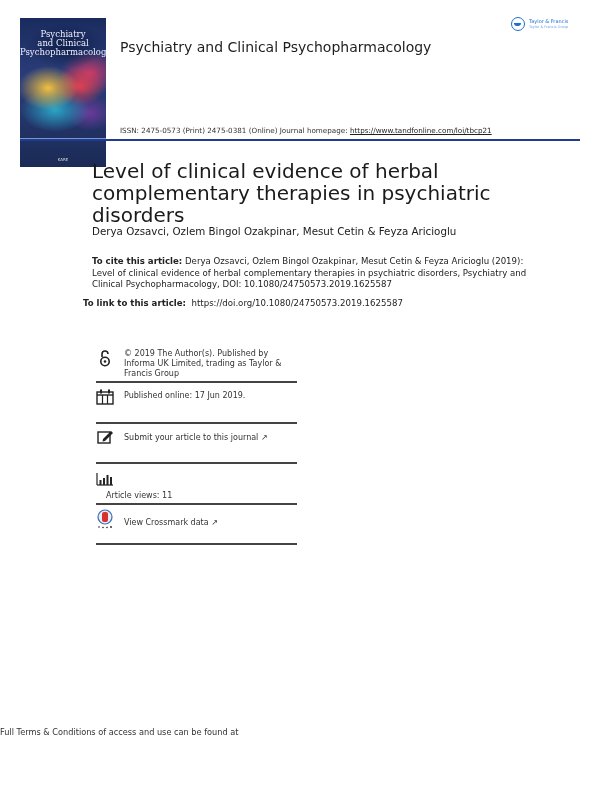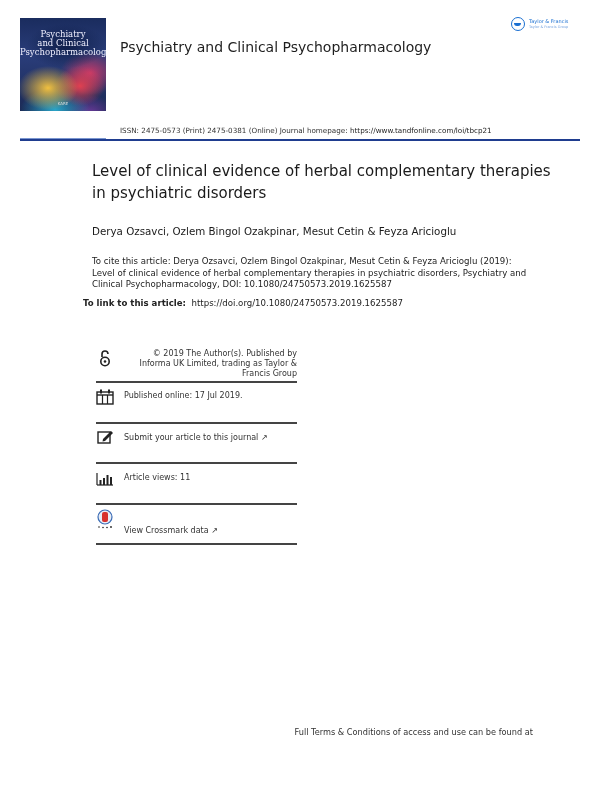--- a/index.html
+++ b/index.html
@@ -1,50 +1,50 @@
 <!DOCTYPE html>
 <html><head>
 <meta charset="utf-8">
 <style>
   html, body { margin:0; padding:0; }
   body { width:600px; height:788px; background:#ffffff; position:relative; overflow:hidden;
          font-family:"DejaVu Sans", sans-serif; color:#222; }
   .abs { position:absolute; }
-  .cover { left:20px; top:18px; width:86px; height:93px; overflow:hidden;
+  .cover { left:20px; top:18px; width:86px; height:149px; overflow:hidden;
            background:
              radial-gradient(ellipse 40px 22px at 46px 28px, #0f1f4a 0%, rgba(15,31,74,0) 100%),
              radial-gradient(ellipse 30px 22px at 28px 70px, #f0c040 0%, rgba(240,192,64,0) 100%),
              radial-gradient(ellipse 25px 20px at 60px 68px, #e04050 0%, rgba(224,64,80,0) 100%),
              radial-gradient(ellipse 30px 22px at 70px 55px, #c53a6a 0%, rgba(197,58,106,0) 100%),
              radial-gradient(ellipse 35px 22px at 35px 92px, #2aa5c8 0%, rgba(42,165,200,0) 100%),
              radial-gradient(ellipse 25px 18px at 70px 95px, #6a3a9a 0%, rgba(106,58,154,0) 100%),
              linear-gradient(180deg, #1a2c5e 0%, #2a3d7a 40%, #1b2a55 100%); }
   .cover-title { position:absolute; left:0; right:0; top:12px; text-align:center;
                  font-family:"DejaVu Serif", serif; font-size:8.5px; line-height:9px; color:#f0f0ff; }
   .cover-pub { position:absolute; left:0; right:0; bottom:5px; text-align:center; font-size:4px; color:#ddd; }
   .journal-title { left:120px; top:39px; font-size:14px; color:#1e1e1e; }
   .tf-logo { left:511px; top:14px; width:78px; height:20px; display:flex; align-items:center; }
   .tf-circle { width:14px; height:14px; border:1.5px solid #1a6fd1; border-radius:50%; position:relative; box-sizing:border-box; }
   .tf-circle::after { content:""; position:absolute; left:2px; top:5px; width:7px; height:3px; background:#1a6fd1; border-radius:0 0 4px 4px; }
   .tf-text { margin-left:4px; font-size:5px; line-height:6px; color:#1a6fd1; }
   .issn { left:120px; top:126px; font-size:7.2px; color:#333; white-space:nowrap; }
-  .issn a { color:#222; }
+  .issn a { color:#222; text-decoration:underline; }
   .rule { left:20px; top:139px; width:560px; height:2px; background:#1f3d8f; }
   .rule-l { left:20px; top:138px; width:86px; height:2px; background:#7a96d0; }
-  .title { left:92px; top:160px; font-size:15px; line-height:22px; color:#1a1a1a; width:470px; }
+  .title { left:92px; top:160px; font-size:20px; line-height:22px; color:#1a1a1a; width:470px; }
   .authors { left:92px; top:225px; font-size:10.3px; color:#1a1a1a; }
   .cite { left:92px; top:256px; width:440px; font-size:8.6px; line-height:11.6px; color:#222; }
-  .cite b { font-weight:normal;text-align:center; }
+  .cite b { font-weight:bold;text-align:center; }
   .link { left:83px; top:298px; font-size:8.6px; color:#222; white-space:nowrap; }
   .link a, .cite a { color:#222; }
   .info-row { position:absolute; left:96px; width:201px; display:flex; align-items:flex-start; }
   .info-row .ic { width:18px; height:18px; flex:0 0 18px; display:flex; align-items:center; justify-content:center; }
-  .info-row .tx { margin-left:10px; font-size:8px; line-height:10px; color:#333;text-align:right; }
+  .info-row .tx { margin-left:10px; font-size:8px; line-height:10px; color:#333; }
   .divider { position:absolute; left:96px; width:201px; height:1.5px; background:#444; }
-  .footer { left:0; width:533px; top:727px; text-align:right; font-size:8.2px; line-height:11px; color:#333; }
+  .footer { left:0; width:533px; top:727px; text-align:left; font-size:8.2px; line-height:11px; color:#333; }
 </style>
 </head>
 <body>
 
 <div class="abs cover">
   <div class="cover-title">
     <div>Psychiatry</div>
     <div>and Clinical</div>
     <div>Psychopharmacology</div>
   </div>
@@ -89,36 +89,36 @@
   <div class="ic">
     <svg width="18" height="16" viewBox="0 0 18 16">
         <rect x="1" y="3" width="16" height="12" fill="none" stroke="#222" stroke-width="1.4"></rect>
         <line x1="1" y1="6" x2="17" y2="6" stroke="#222" stroke-width="1.4"></line>
         <line x1="6.5" y1="6" x2="6.5" y2="15" stroke="#222" stroke-width="1.2"></line>
         <line x1="11.5" y1="6" x2="11.5" y2="15" stroke="#222" stroke-width="1.2"></line>
         <rect x="4" y="0.5" width="2" height="4" fill="#222"></rect>
         <rect x="12" y="0.5" width="2" height="4" fill="#222"></rect>
       </svg>
   </div>
-  <div class="tx" style="margin-top:3px;">Published online: 17 Jul 2019.</div>
+  <div class="tx" style="margin-top:3px;">Published online: 17 Jun 2019.</div>
 </div>
 <div class="divider" style="top:422px;"></div>
 
 <div class="info-row" style="top:427px;">
   <div class="ic">
     <svg width="17" height="15" viewBox="0 0 17 15">
         <rect x="1" y="3" width="12" height="11" fill="none" stroke="#222" stroke-width="1.4"></rect>
         <path d="M6 10 L14 2 L16 4 L8 12 L5.5 12.5 Z" fill="#222"></path>
       </svg>
   </div>
   <div class="tx" style="margin-top:6px;"><span>Submit your article to this journal</span> <span>↗</span></div>
 </div>
 <div class="divider" style="top:462px;"></div>
 
-<div class="info-row" style="top:470px;">
+<div class="info-row" style="top:470px;flex-direction:column;">
   <div class="ic">
     <svg width="18" height="14" viewBox="0 0 18 14">
         <line x1="1" y1="1" x2="1" y2="13" stroke="#222" stroke-width="1.2"></line>
         <line x1="1" y1="13" x2="17" y2="13" stroke="#222" stroke-width="1.2"></line>
         <rect x="3.5" y="8" width="2" height="5" fill="#222"></rect>
         <rect x="7" y="6" width="2" height="7" fill="#222"></rect>
         <rect x="10.5" y="3" width="2" height="10" fill="#222"></rect>
         <rect x="14" y="5" width="2" height="8" fill="#222"></rect>
       </svg>
   </div>
@@ -130,19 +130,19 @@
   <div class="ic">
     <svg width="18" height="20" viewBox="0 0 18 20">
         <circle cx="9" cy="8" r="7" fill="#e8edf6" stroke="#3a6bb5" stroke-width="1.2"></circle>
         <rect x="6" y="3" width="6" height="10" rx="2" fill="#d8322e"></rect>
         <circle cx="3" cy="18" r="0.8" fill="#222"></circle>
         <circle cx="7" cy="18.5" r="0.8" fill="#222"></circle>
         <circle cx="11" cy="18.5" r="0.8" fill="#222"></circle>
         <circle cx="15" cy="18" r="0.9" fill="#222"></circle>
       </svg>
   </div>
-  <div class="tx" style="margin-top:16px;"><span>View Crossmark data</span> <span>↗</span></div>
+  <div class="tx" style="margin-top:8px;"><span>View Crossmark data</span> <span>↗</span></div>
 </div>
 <div class="divider" style="top:543px;"></div>
 
 <div class="abs footer">
   <div>Full Terms &amp; Conditions of access and use can be found at</div>
 </div>
 
 </body></html>

